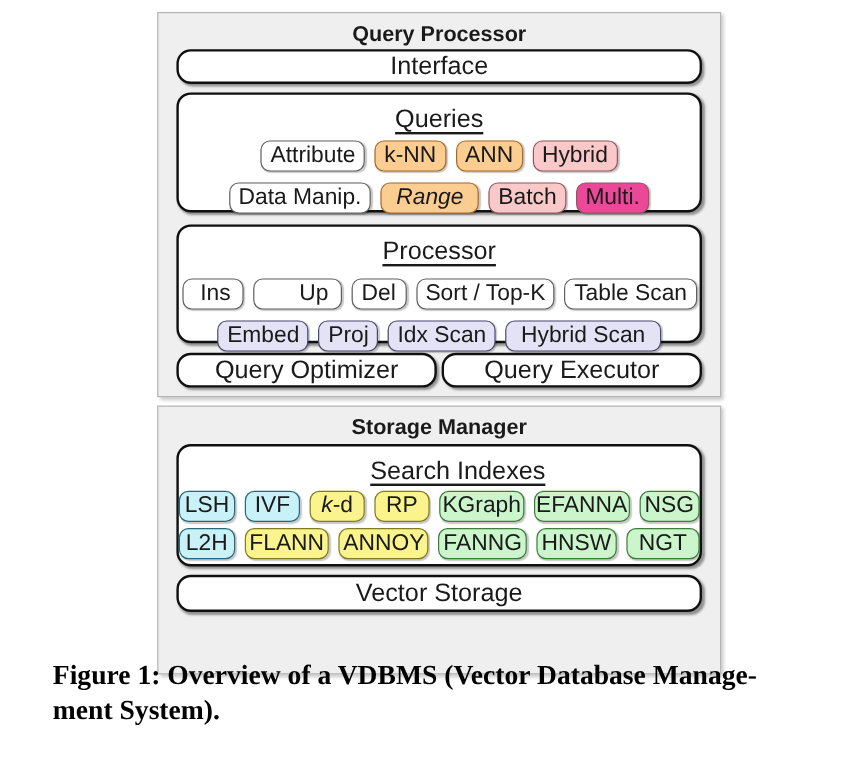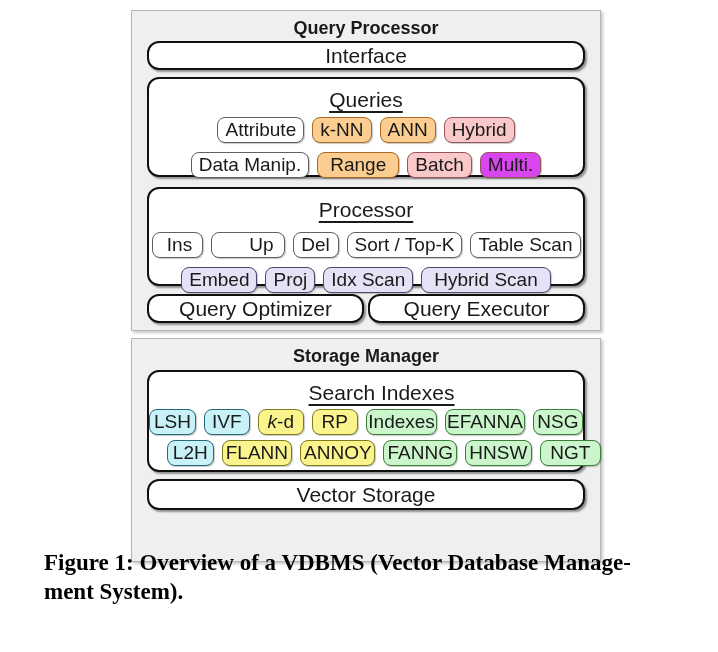--- a/index.html
+++ b/index.html
@@ -32,21 +32,21 @@
   }
   .st-q{margin-top:9px;}
   .st-o{margin-top:9px;}
   .st-s{margin-top:9px;margin-left:31px;}
   .badge-row{display:flex;justify-content:center;align-items:center;gap:8px;width:100%;}
   .row-q1{margin-top:5px;}
   .row-q2{margin-top:9px;}
   .row-o1{margin-top:10px;}
   .row-o2{margin-top:9px;}
   .row-s1{margin-top:4px;}
-  .row-s2{margin-top:5px;padding-left:36px;}
+  .row-s2{margin-top:5px;}
   .badge{
     display:inline-flex;align-items:center;justify-content:center;
     height:24px;min-width:30px;padding:0 7px;box-sizing:content-box;
     border:1.5px solid #606060;border-radius:8px;background:#fff;
     font-size:19px;white-space:nowrap;box-shadow:1px 1px 1px rgba(0,0,0,0.22);
   }
   .badge.wide{padding:0 12px;}
   .badge i{font-style:italic;}
   .bottom-row{margin-top:8px;width:438px;display:flex;justify-content:space-between;}
   .halfbox{
@@ -75,23 +75,23 @@
     <div class="bigbox box-queries">
       <div class="section-title st-q">Queries</div>
       <div class="badge-row row-q1">
           <span class="badge" style="background: rgb(255, 255, 255); border-color: rgb(96, 96, 96);">Attribute</span>
           <span class="badge" style="background: rgb(251, 205, 144); border-color: rgb(169, 106, 34);">k-NN</span>
           <span class="badge" style="background: rgb(251, 205, 144); border-color: rgb(169, 106, 34);">ANN</span>
           <span class="badge" style="background: rgb(249, 200, 201); border-color: rgb(149, 85, 92);">Hybrid</span>
         </div>
       <div class="badge-row row-q2">
           <span class="badge" style="background: rgb(255, 255, 255); border-color: rgb(96, 96, 96);">Data Manip.</span>
-          <span class="badge wide" style="background: rgb(251, 205, 144); border-color: rgb(169, 106, 34);">Range</span>
+          <span class="badge wide" style="background: rgb(251, 205, 144); border-color: rgb(169, 106, 34); font-style: italic;">Range</span>
           <span class="badge" style="background: rgb(249, 200, 201); border-color: rgb(149, 85, 92);">Batch</span>
-          <span class="badge" style="background: #d946ef; border-color: rgb(149, 85, 92);">Multi.</span>
+          <span class="badge" style="background: #ec4899; border-color: rgb(149, 85, 92);">Multi.</span>
         </div>
     </div>
 
     <div class="bigbox box-operators">
       <div class="section-title st-o">Processor</div>
       <div class="badge-row row-o1">
           <span class="badge" style="background: rgb(255, 255, 255); border-color: rgb(96, 96, 96); padding-left: 12px;">Ins</span>
           <span class="badge" style="background: rgb(255, 255, 255); border-color: rgb(96, 96, 96); padding-left: 35px;">Up</span>
           <span class="badge" style="background: rgb(255, 255, 255); border-color: rgb(96, 96, 96);">Del</span>
           <span class="badge" style="background: rgb(255, 255, 255); border-color: rgb(96, 96, 96);">Sort / Top-K</span>
@@ -114,21 +114,21 @@
   <div class="panel panel-sm">
     <div class="panel-title">Storage Manager</div>
 
     <div class="bigbox box-searchidx">
       <div class="section-title st-s">Search Indexes</div>
       <div class="badge-row row-s1">
           <span class="badge" style="background: rgb(201, 241, 248); border-color: rgb(38, 105, 123);">LSH</span>
           <span class="badge" style="background: rgb(201, 241, 248); border-color: rgb(38, 105, 123);">IVF</span>
           <span class="badge" style="background: rgb(251, 243, 140); border-color: rgb(127, 124, 32);"><i>k</i>-d</span>
           <span class="badge" style="background: rgb(251, 243, 140); border-color: rgb(127, 124, 32);">RP</span>
-          <span class="badge" style="background: rgb(203, 245, 203); border-color: rgb(60, 125, 60);">Indexes</span>
+          <span class="badge" style="background: rgb(203, 245, 203); border-color: rgb(60, 125, 60);">KGraph</span>
           <span class="badge" style="background: rgb(203, 245, 203); border-color: rgb(60, 125, 60);">EFANNA</span>
           <span class="badge" style="background: rgb(203, 245, 203); border-color: rgb(60, 125, 60);">NSG</span>
         </div>
       <div class="badge-row row-s2">
           <span class="badge" style="background: rgb(201, 241, 248); border-color: rgb(38, 105, 123);">L2H</span>
           <span class="badge" style="background: rgb(251, 243, 140); border-color: rgb(127, 124, 32);">FLANN</span>
           <span class="badge" style="background: rgb(251, 243, 140); border-color: rgb(127, 124, 32);">ANNOY</span>
           <span class="badge" style="background: rgb(203, 245, 203); border-color: rgb(60, 125, 60);">FANNG</span>
           <span class="badge" style="background: rgb(203, 245, 203); border-color: rgb(60, 125, 60);">HNSW</span>
           <span class="badge wide" style="background: rgb(203, 245, 203); border-color: rgb(60, 125, 60);">NGT</span>

